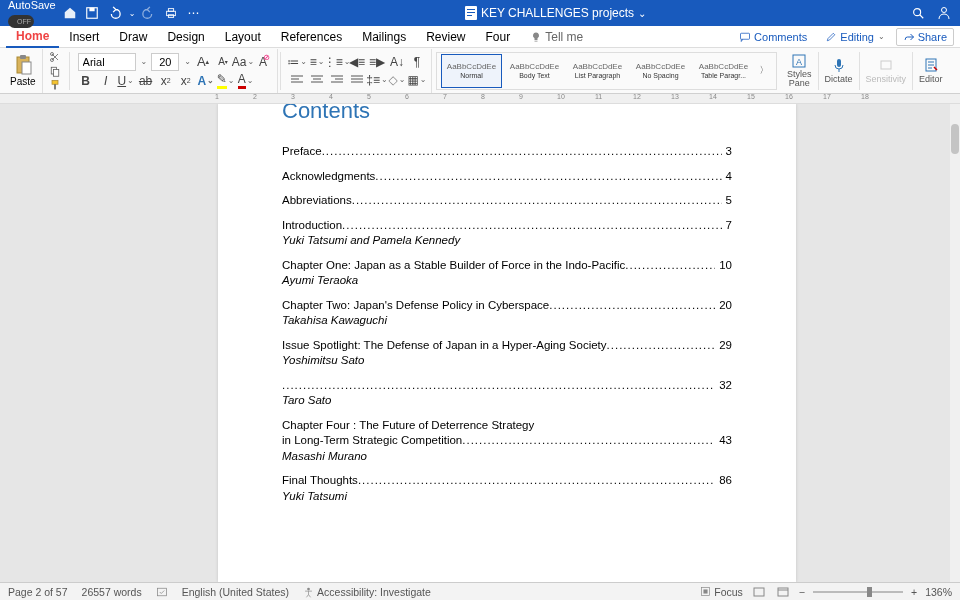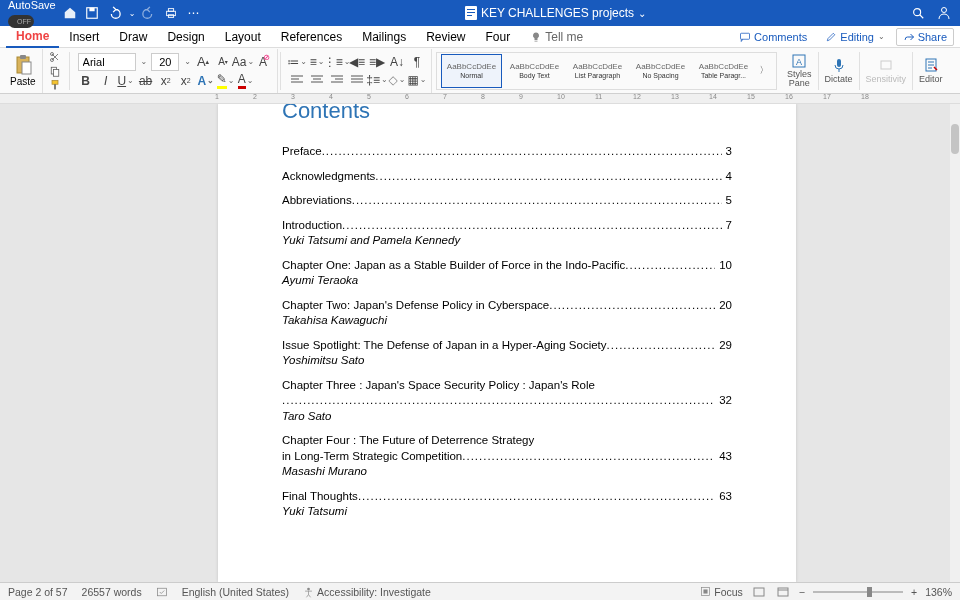--- a/index.html
+++ b/index.html
@@ -436,44 +436,41 @@
         <div class="toc-entry">
           <div class="toc-line">
             <span class="toc-title">Issue Spotlight: The Defense of Japan in a Hyper-Aging Society</span>
             <span class="toc-dots"> ........................................................................................................................................................................................................</span>
             <span class="toc-page">29</span>
           </div>
           <div class="toc-author">Yoshimitsu Sato</div>
         </div>
         <div class="toc-entry">
           <div class="toc-line">
-            <span class="toc-title">Chapter Three : Japan's Space Security Policy : Japan's Role</span>
-          </div>
-          <div class="toc-line">
             <span class="toc-dots"> ........................................................................................................................................................................................................</span>
             <span class="toc-page">32</span>
           </div>
           <div class="toc-author">Taro Sato</div>
         </div>
         <div class="toc-entry">
           <div class="toc-line">
             <span class="toc-title">Chapter Four : The Future of Deterrence Strategy</span>
           </div>
           <div class="toc-line">
             <span class="toc-title">in Long-Term Strategic Competition</span>
             <span class="toc-dots"> ........................................................................................................................................................................................................</span>
             <span class="toc-page">43</span>
           </div>
           <div class="toc-author">Masashi Murano</div>
         </div>
         <div class="toc-entry">
           <div class="toc-line">
             <span class="toc-title">Final Thoughts</span>
             <span class="toc-dots"> ........................................................................................................................................................................................................</span>
-            <span class="toc-page">63</span>
+            <span class="toc-page">86</span>
           </div>
           <div class="toc-author">Yuki Tatsumi</div>
         </div>
       </div>
   </div>
 </div>
 
 <div class="vscroll">
   <div class="vscroll-thumb"></div>
 </div>

